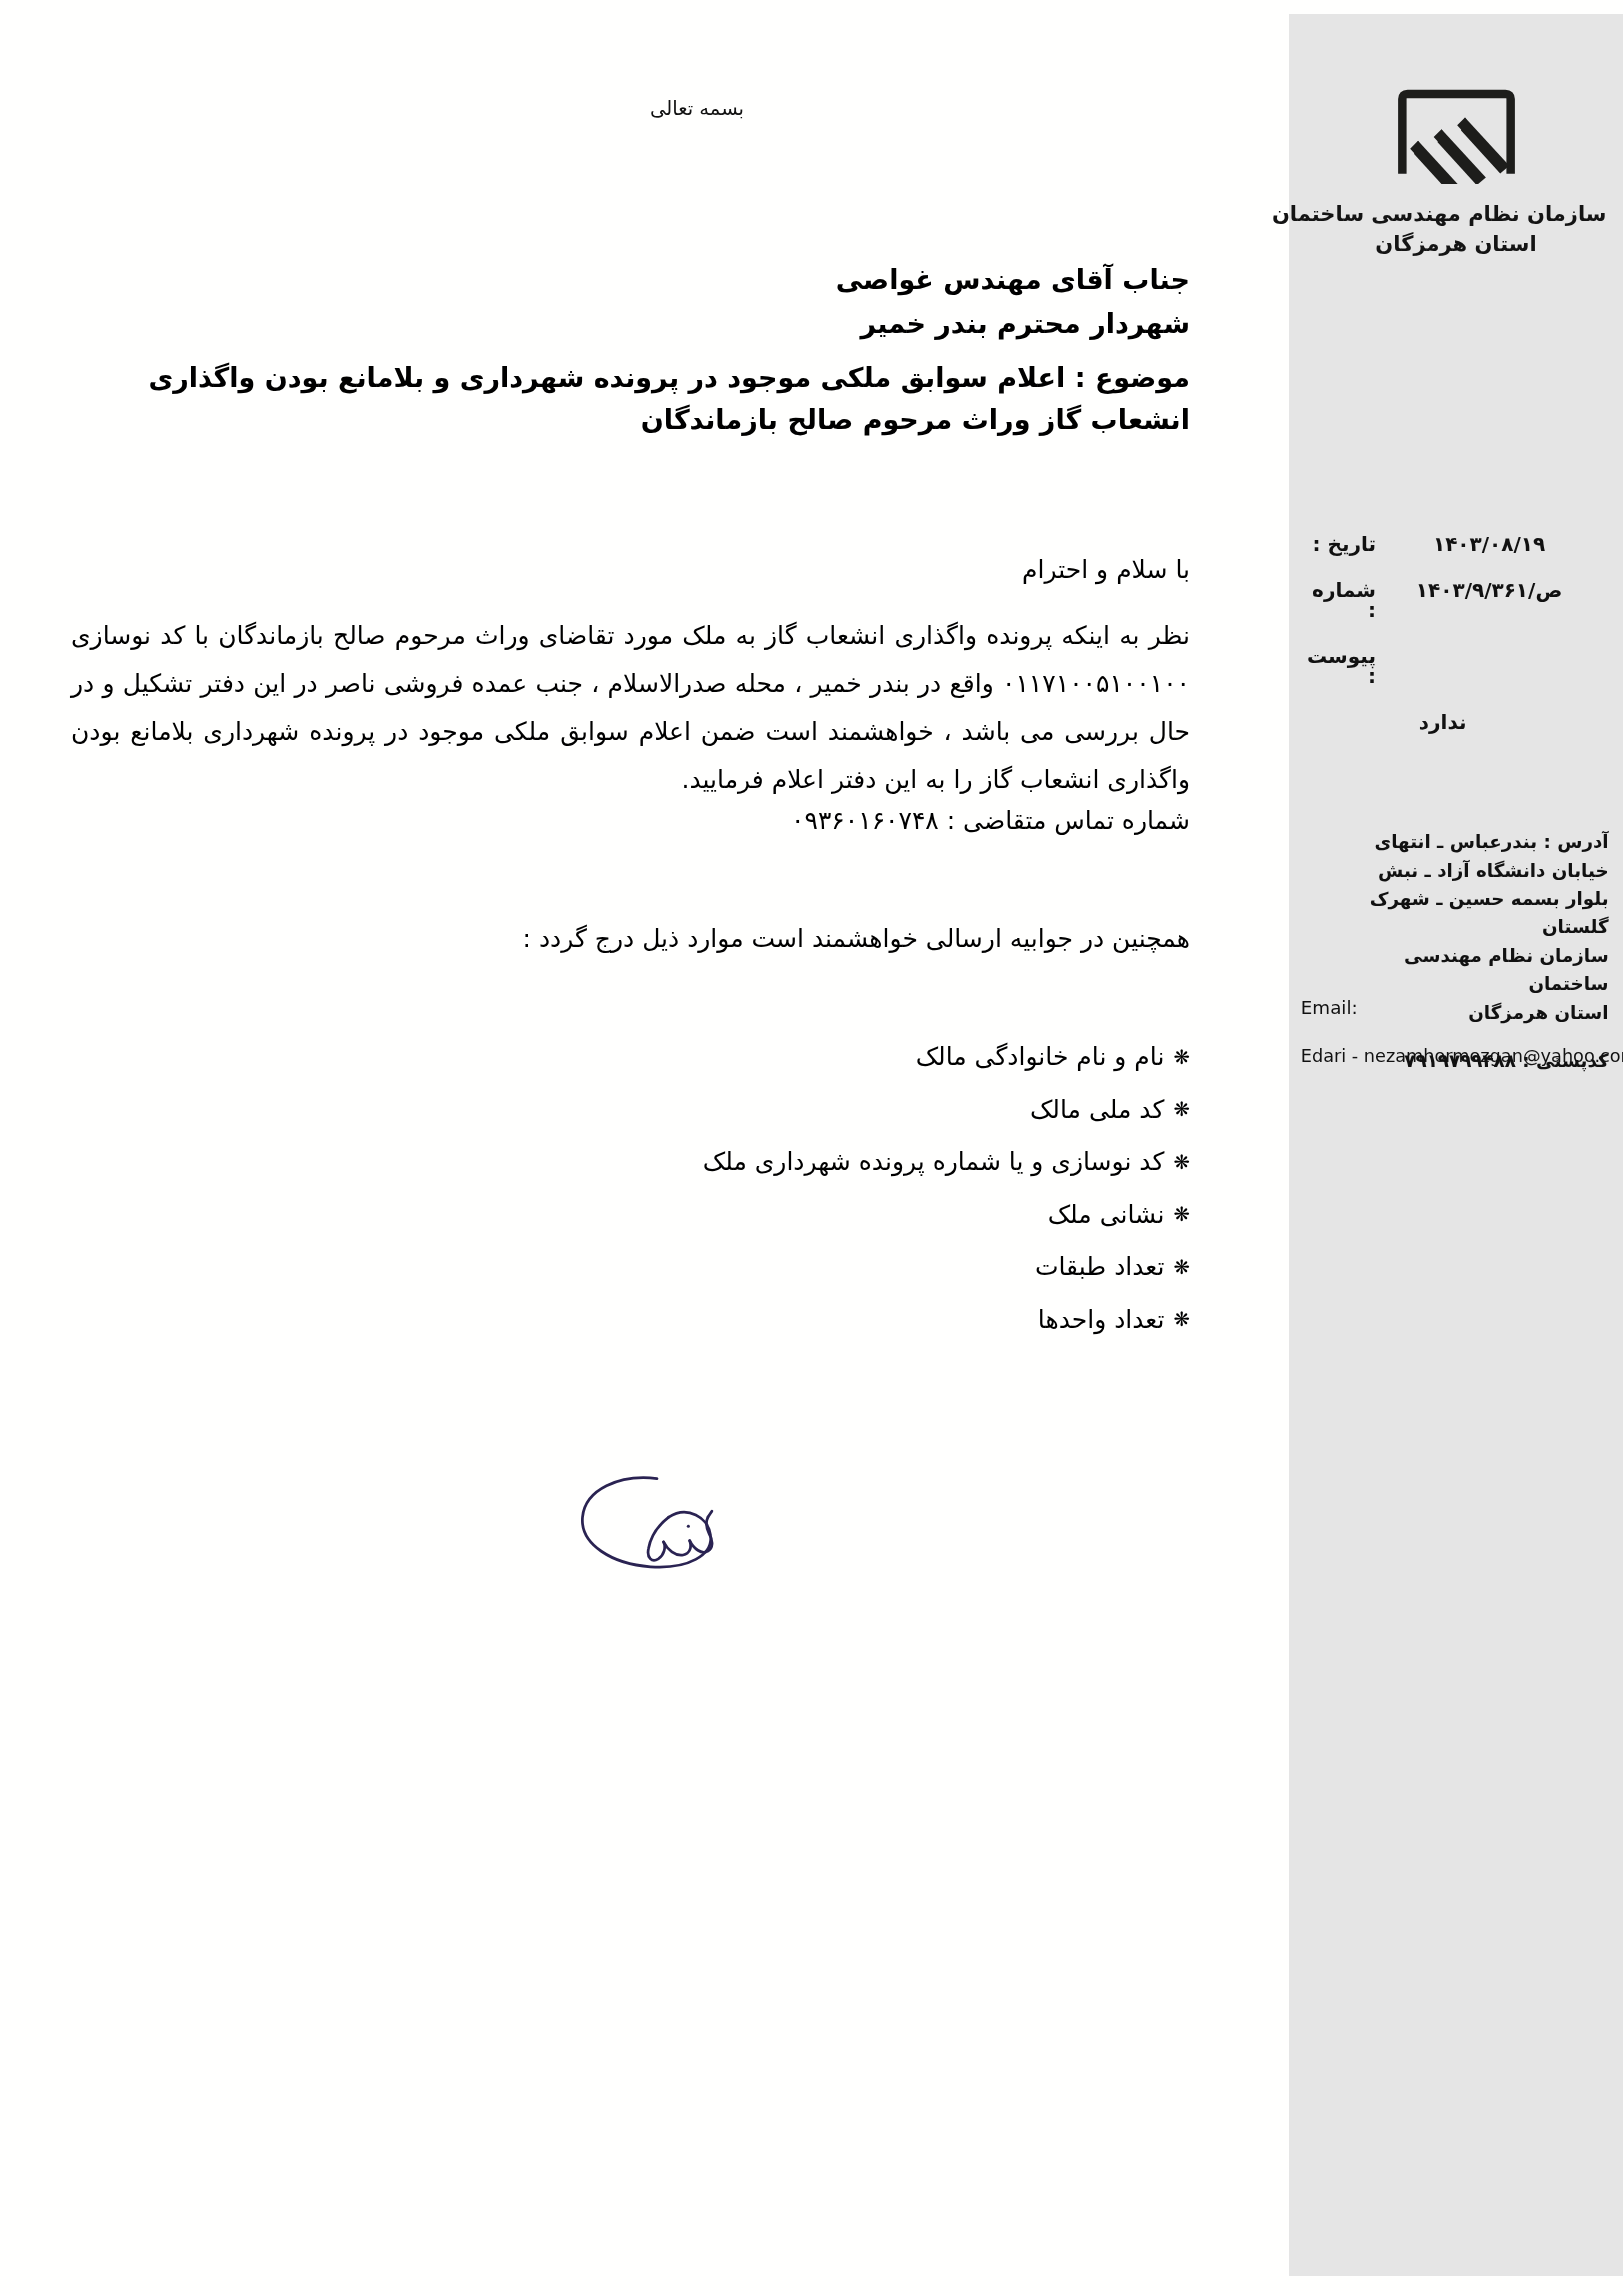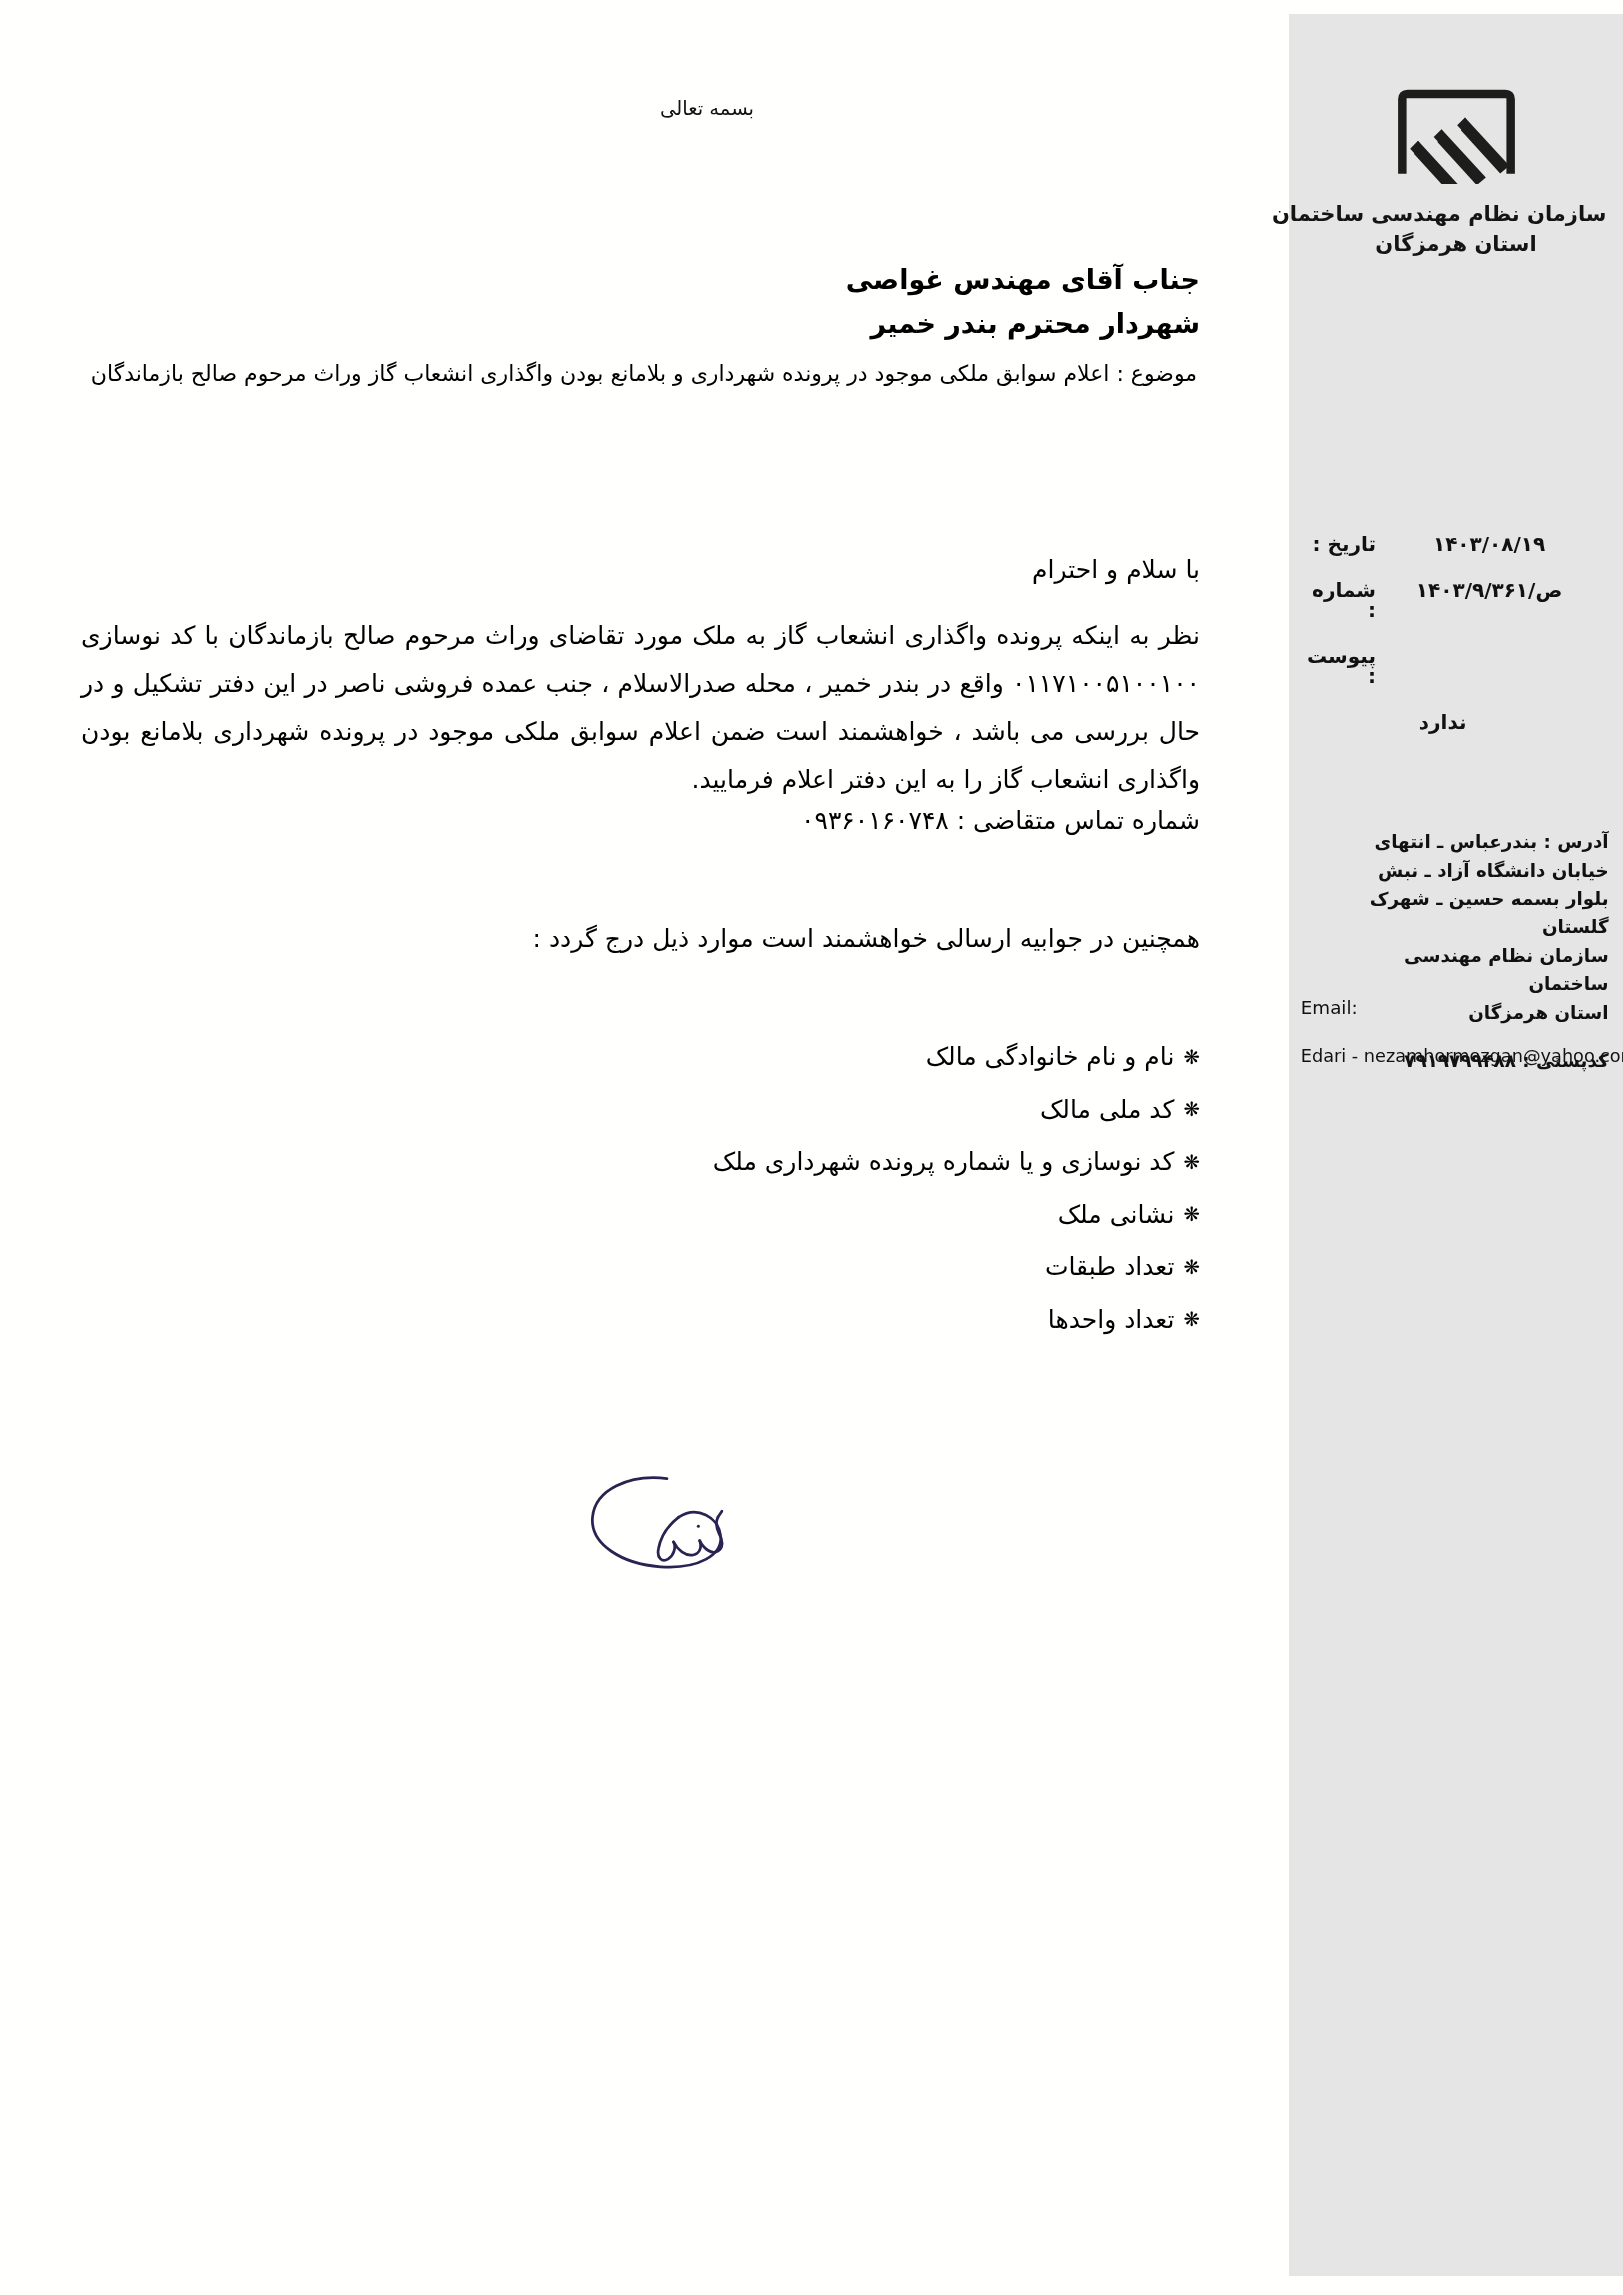--- a/index.html
+++ b/index.html
@@ -85,21 +85,21 @@
     text-align:left;
     direction:ltr;
     color:#111;
   }
   .email-label{font-size:18.3px;font-weight:normal;margin-bottom:27.5px;margin-top:16px;}
   .email-value{font-size:17.7px;font-weight:normal;white-space:nowrap;}
 
   
   .body-area{
     position:absolute;
-    top:0;left:10px;
+    top:0;left:0;
     width:1282px;height:1753px;
   }
   .basmala{
     position:absolute;top:97px;left:0;width:1282px;
     text-align:center;
     font-size:19.6px;color:#111;
     font-family:"DejaVu Sans","Liberation Sans",sans-serif;
   }
   .basmala span{position:relative;right:-56px;}
 
@@ -107,24 +107,24 @@
     position:absolute;top:258px;right:92px;width:1112px;
     text-align:right;
     color:#000;
     font-weight:bold;
     font-size:27px;
     line-height:1.62;
   }
   .addressee .ln{display:block;white-space:nowrap;}
   .subject{
     margin-top:11.8px;
-    font-weight:normal;
-    font-size:22px;
+    font-weight:bold;
+    font-size:27px;
     line-height:1.55;
-    text-align:center;
+    text-align:right;
   }
 
   .greeting{
     position:absolute;top:557px;right:92px;width:1112px;
     text-align:right;font-size:25px;color:#000;line-height:1.0;
   }
   .para{
     position:absolute;top:612px;right:92px;width:1119px;
     text-align:justify;
     text-align-last:right;

